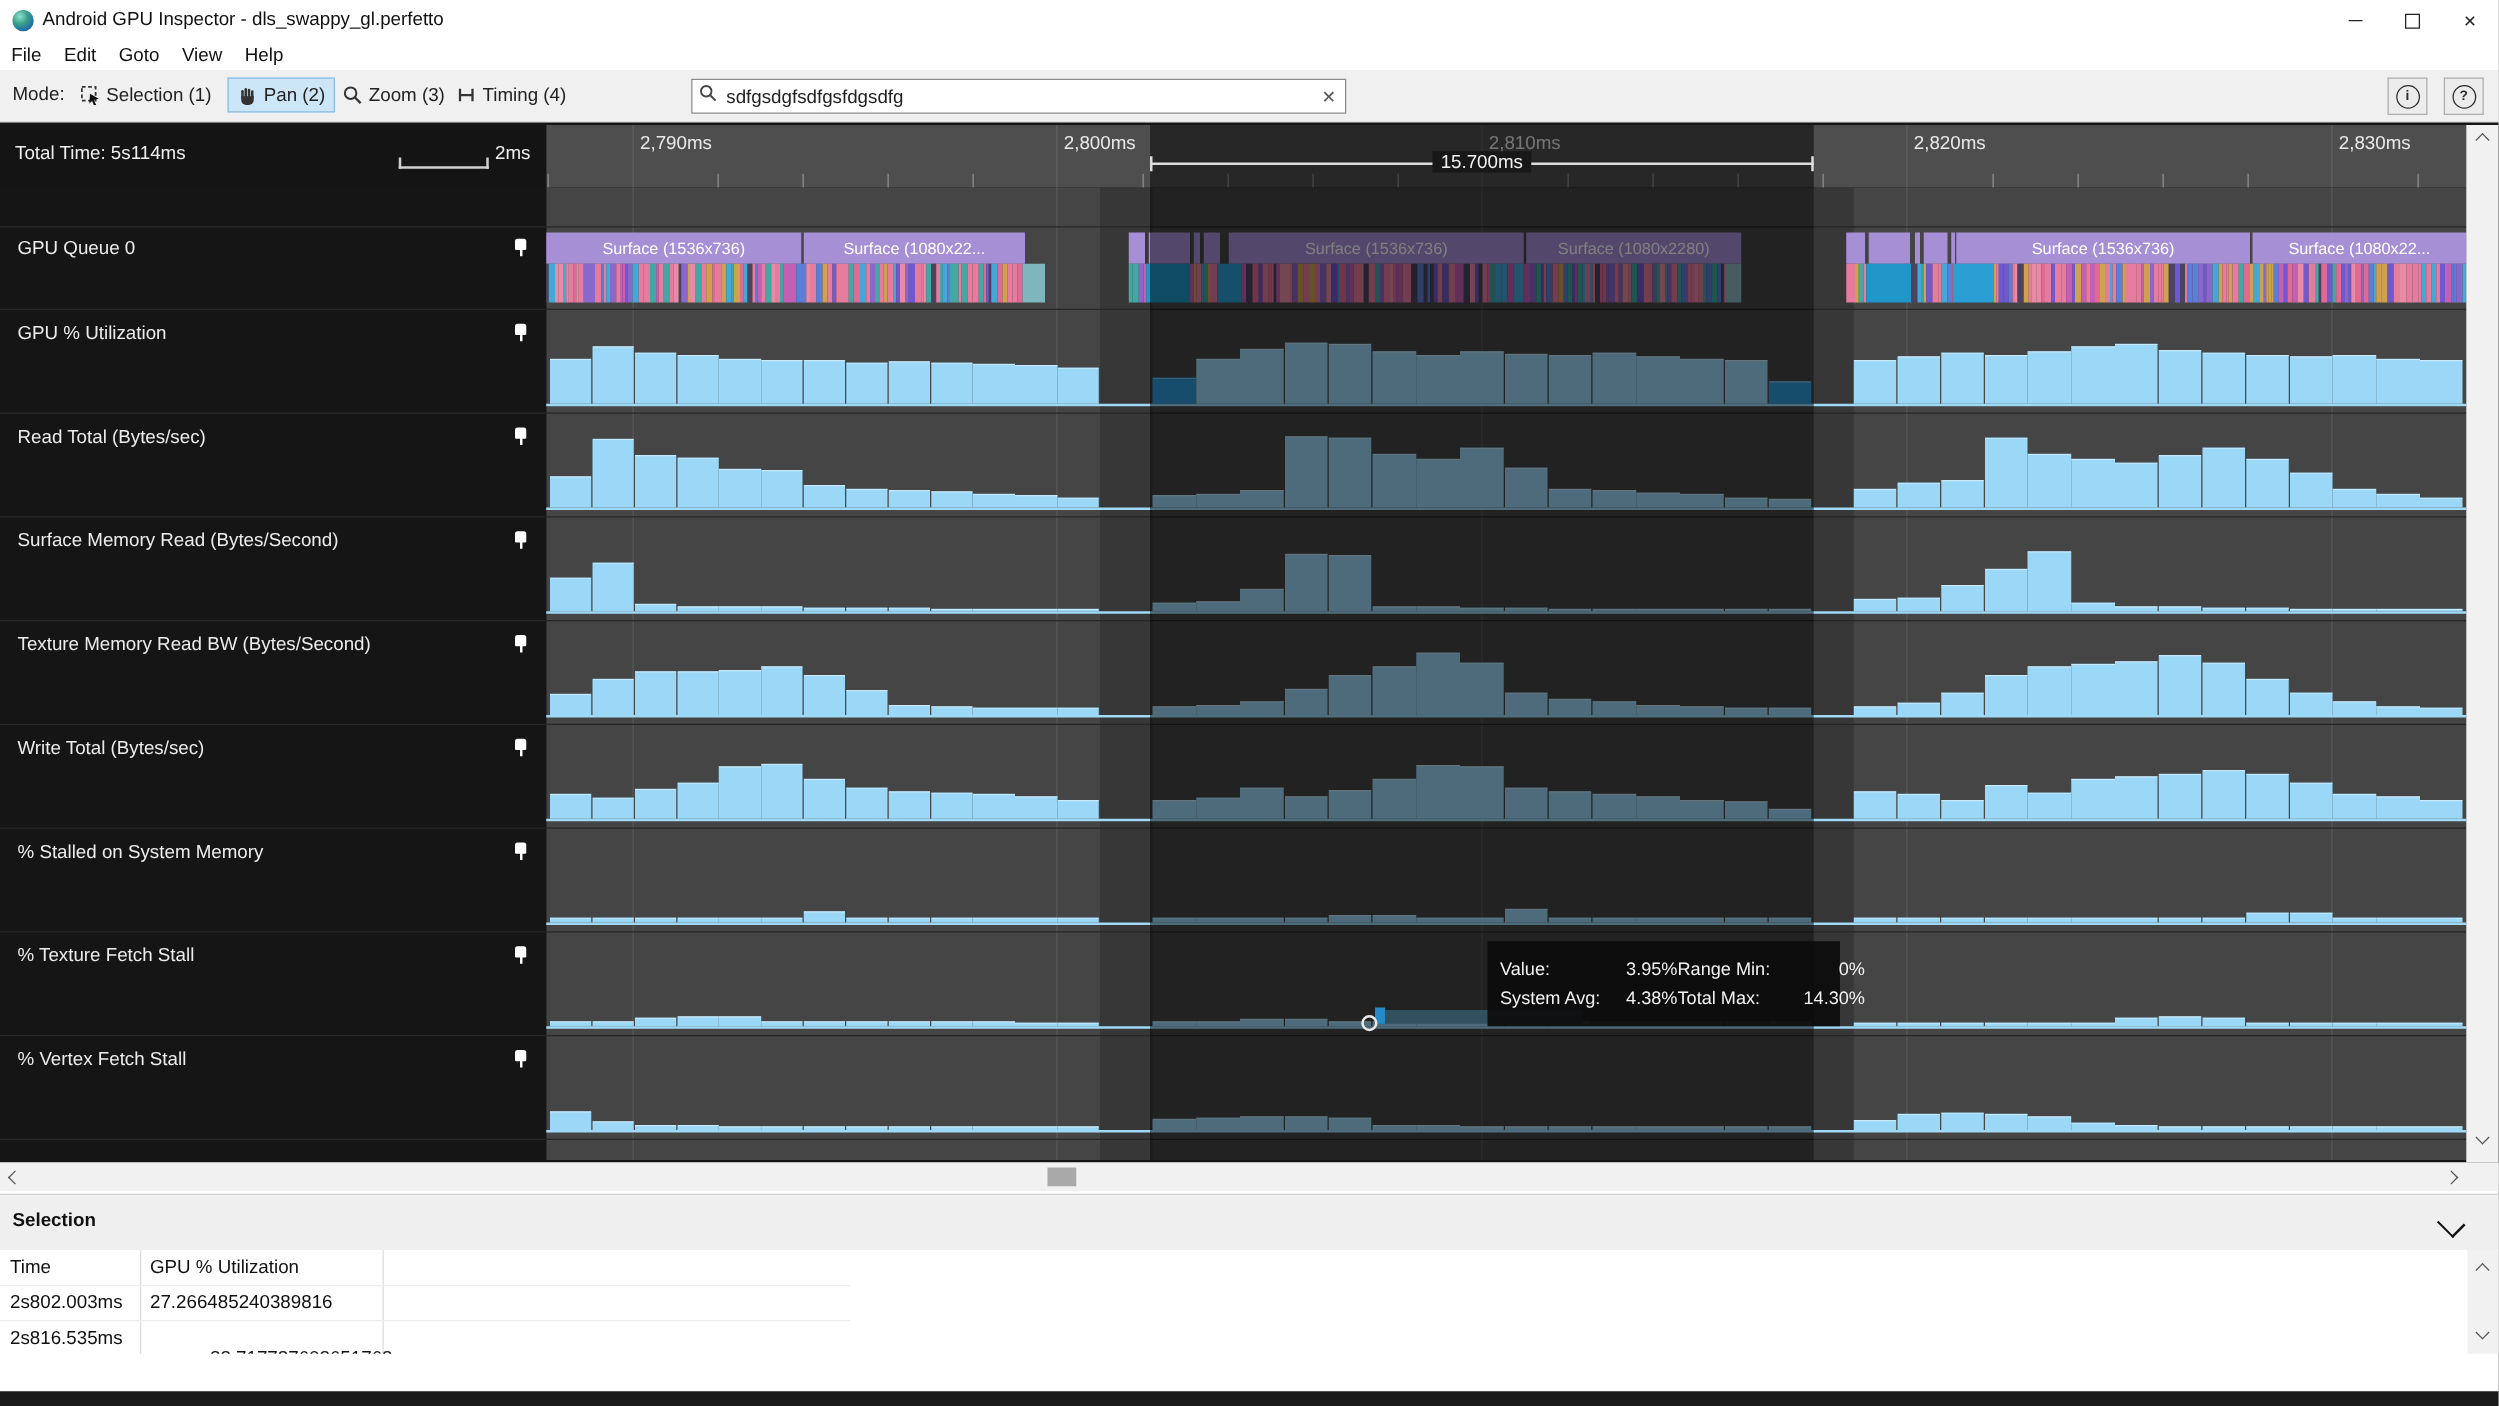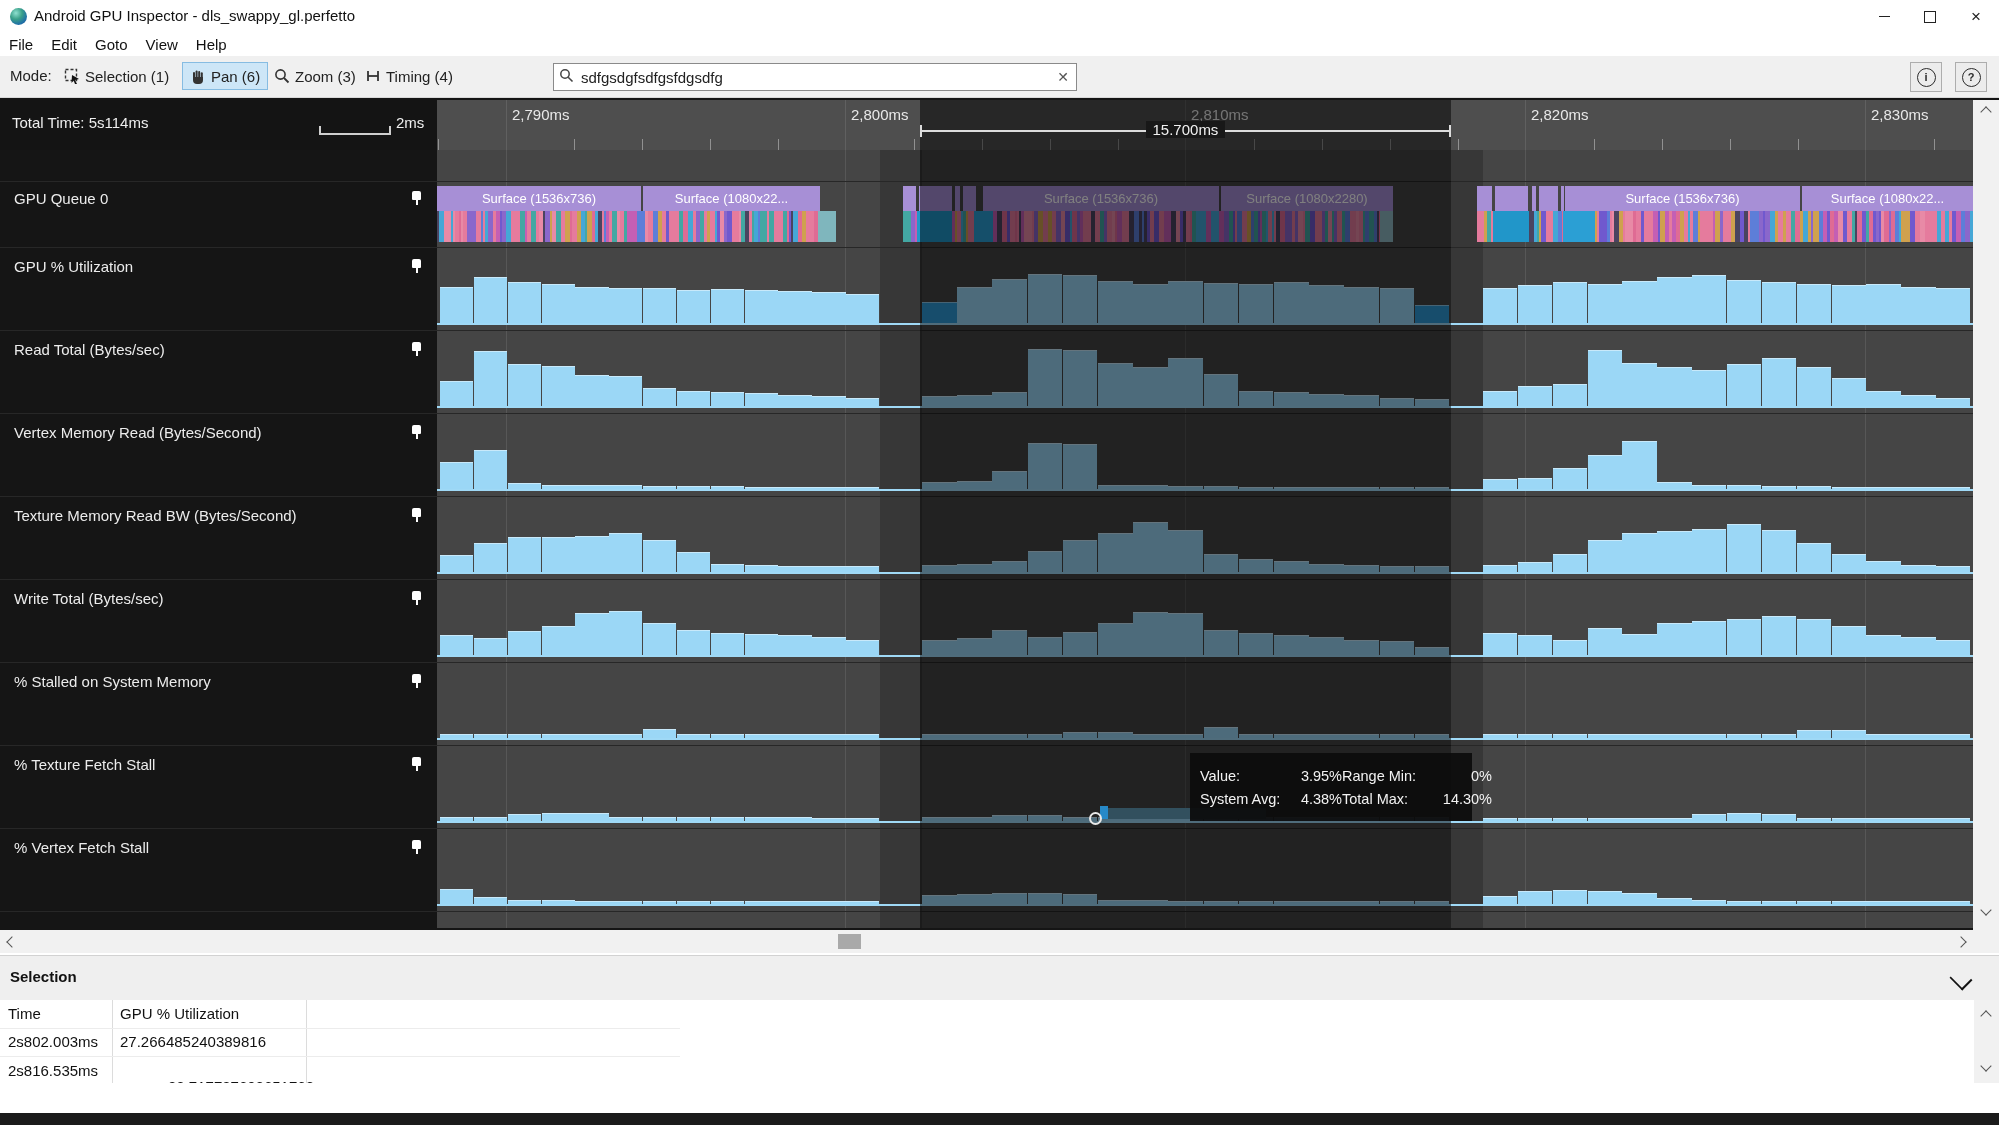--- a/index.html
+++ b/index.html
@@ -107,21 +107,21 @@
           <svg width="16" height="16">
             <g fill="#333">
               <rect x="3" y="4" width="2" height="7" rx="1"></rect>
               <rect x="5.6" y="2.4" width="2" height="8" rx="1"></rect>
               <rect x="8.2" y="3" width="2" height="8" rx="1"></rect>
               <rect x="10.8" y="4.2" width="2" height="7" rx="1"></rect>
               <path d="M3 9 h10 v3 a4 4 0 0 1 -4 4 h-2 a4 4 0 0 1 -4 -4 z"></path>
             </g>
           </svg>
         </span>
-      <span>Pan (6)</span>
+      <span>Pan (2)</span>
     </div>
     <div class="abs tbtn" style="left:266px;">
       <span>
           <svg width="16" height="16">
             <circle cx="6.5" cy="6.5" r="4.6" fill="none" stroke="#333" stroke-width="1.6"></circle>
             <line x1="10" y1="10" x2="14.5" y2="14.5" stroke="#333" stroke-width="1.8"></line>
           </svg>
         </span>
       <span>Zoom (3)</span>
     </div>
@@ -655,21 +655,21 @@
       <div style="position: absolute; left: 1622.43px; top: 265px; width: 34.2571px; height: 43px; background: rgb(155, 215, 246); box-shadow: rgba(255, 255, 255, 0.45) 0px 1px 0px inset;"></div>
       <div style="position: absolute; left: 1657.29px; top: 269px; width: 34.2571px; height: 39px; background: rgb(155, 215, 246); box-shadow: rgba(255, 255, 255, 0.45) 0px 1px 0px inset;"></div>
       <div style="position: absolute; left: 1692.14px; top: 272px; width: 34.2571px; height: 36px; background: rgb(155, 215, 246); box-shadow: rgba(255, 255, 255, 0.45) 0px 1px 0px inset;"></div>
       <div style="position: absolute; left: 1727px; top: 266px; width: 34.2571px; height: 42px; background: rgb(155, 215, 246); box-shadow: rgba(255, 255, 255, 0.45) 0px 1px 0px inset;"></div>
       <div style="position: absolute; left: 1761.86px; top: 260px; width: 34.2571px; height: 48px; background: rgb(155, 215, 246); box-shadow: rgba(255, 255, 255, 0.45) 0px 1px 0px inset;"></div>
       <div style="position: absolute; left: 1796.71px; top: 269px; width: 34.2571px; height: 39px; background: rgb(155, 215, 246); box-shadow: rgba(255, 255, 255, 0.45) 0px 1px 0px inset;"></div>
       <div style="position: absolute; left: 1831.57px; top: 280px; width: 34.2571px; height: 28px; background: rgb(155, 215, 246); box-shadow: rgba(255, 255, 255, 0.45) 0px 1px 0px inset;"></div>
       <div style="position: absolute; left: 1866.43px; top: 293px; width: 34.2571px; height: 15px; background: rgb(155, 215, 246); box-shadow: rgba(255, 255, 255, 0.45) 0px 1px 0px inset;"></div>
       <div style="position: absolute; left: 1901.29px; top: 297px; width: 34.2571px; height: 11px; background: rgb(155, 215, 246); box-shadow: rgba(255, 255, 255, 0.45) 0px 1px 0px inset;"></div>
       <div style="position: absolute; left: 1936.14px; top: 300px; width: 34.2571px; height: 8px; background: rgb(155, 215, 246); box-shadow: rgba(255, 255, 255, 0.45) 0px 1px 0px inset;"></div>
-      <div style="position: absolute; left: 14px; top: 326px; font: 15px &quot;Liberation Sans&quot;, sans-serif; color: rgb(236, 236, 236); white-space: nowrap;">Vertex Memory Read (Bytes/Second)</div>
+      <div style="position: absolute; left: 14px; top: 326px; font: 15px &quot;Liberation Sans&quot;, sans-serif; color: rgb(236, 236, 236); white-space: nowrap;">Surface Memory Read (Bytes/Second)</div>
       <div class="pin" style="position: absolute; left: 412px; top: 327px;"></div>
       <div style="position: absolute; left: 437px; top: 391px; width: 1536px; height: 2px; background: rgb(159, 217, 246);"></div>
       <div style="position: absolute; left: 440px; top: 364px; width: 33.2462px; height: 27px; background: rgb(155, 215, 246); box-shadow: rgba(255, 255, 255, 0.45) 0px 1px 0px inset;"></div>
       <div style="position: absolute; left: 473.846px; top: 352px; width: 33.2462px; height: 39px; background: rgb(155, 215, 246); box-shadow: rgba(255, 255, 255, 0.45) 0px 1px 0px inset;"></div>
       <div style="position: absolute; left: 507.692px; top: 385px; width: 33.2462px; height: 6px; background: rgb(155, 215, 246); box-shadow: rgba(255, 255, 255, 0.45) 0px 1px 0px inset;"></div>
       <div style="position: absolute; left: 541.538px; top: 387px; width: 33.2462px; height: 4px; background: rgb(155, 215, 246); box-shadow: rgba(255, 255, 255, 0.45) 0px 1px 0px inset;"></div>
       <div style="position: absolute; left: 575.385px; top: 387px; width: 33.2462px; height: 4px; background: rgb(155, 215, 246); box-shadow: rgba(255, 255, 255, 0.45) 0px 1px 0px inset;"></div>
       <div style="position: absolute; left: 609.231px; top: 387px; width: 33.2462px; height: 4px; background: rgb(155, 215, 246); box-shadow: rgba(255, 255, 255, 0.45) 0px 1px 0px inset;"></div>
       <div style="position: absolute; left: 643.077px; top: 388px; width: 33.2462px; height: 3px; background: rgb(155, 215, 246); box-shadow: rgba(255, 255, 255, 0.45) 0px 1px 0px inset;"></div>
       <div style="position: absolute; left: 676.923px; top: 388px; width: 33.2462px; height: 3px; background: rgb(155, 215, 246); box-shadow: rgba(255, 255, 255, 0.45) 0px 1px 0px inset;"></div>

